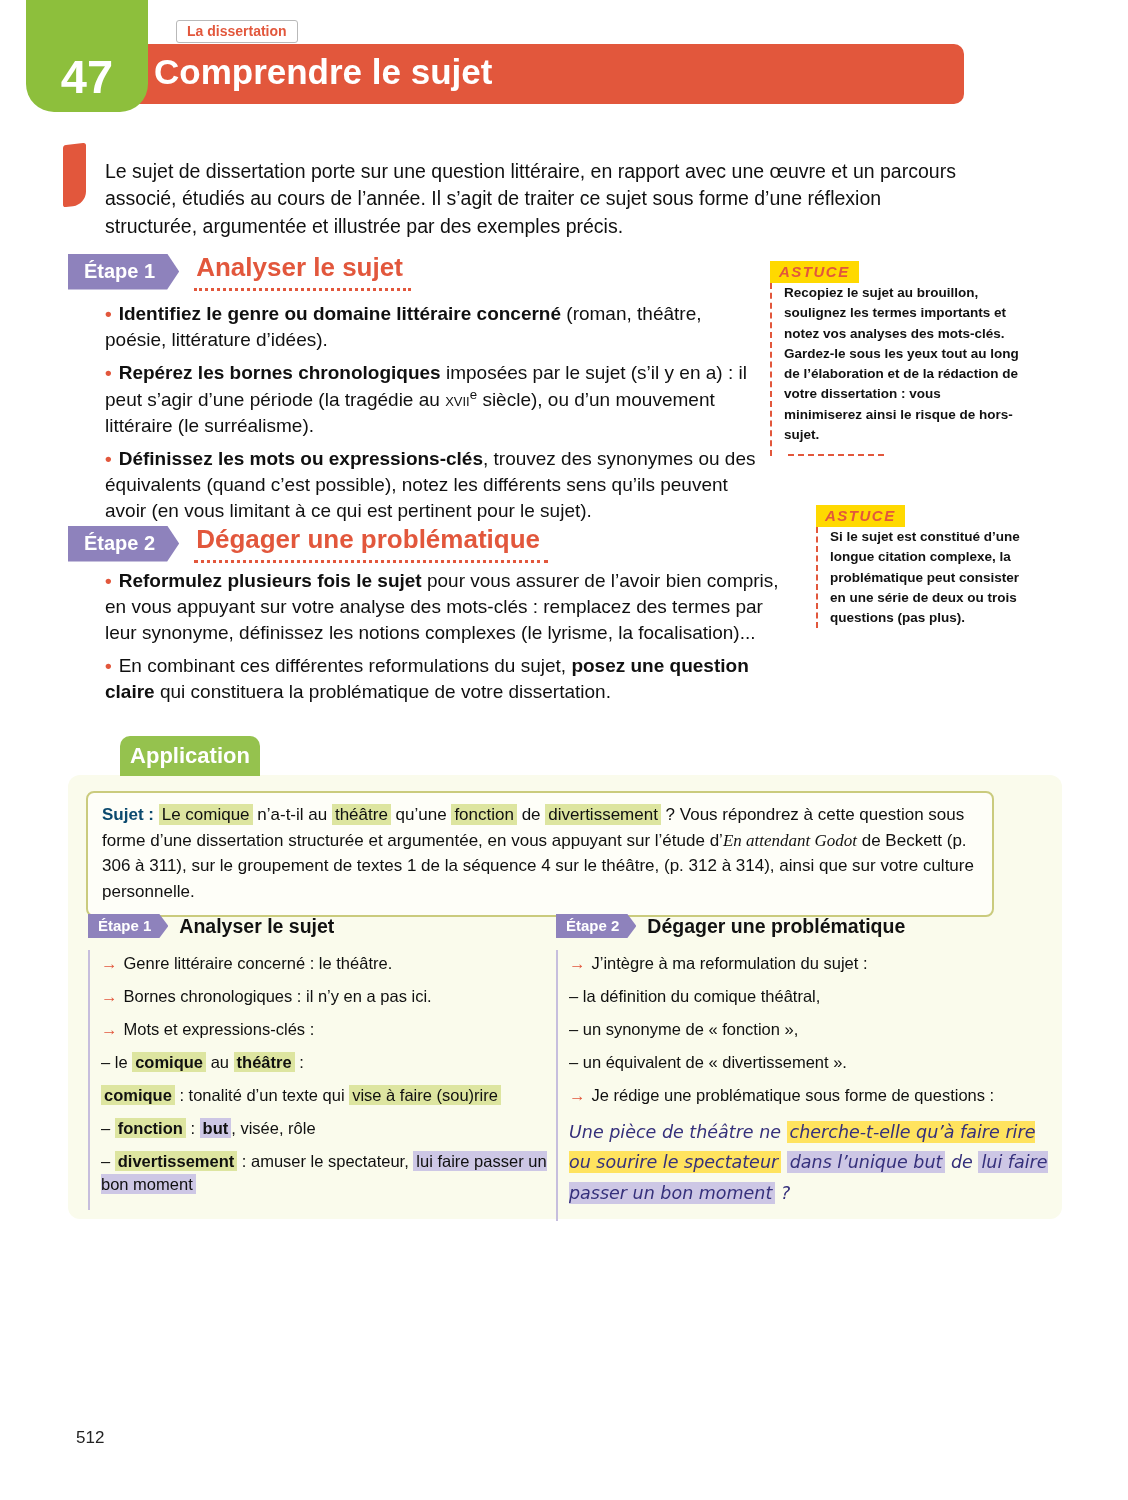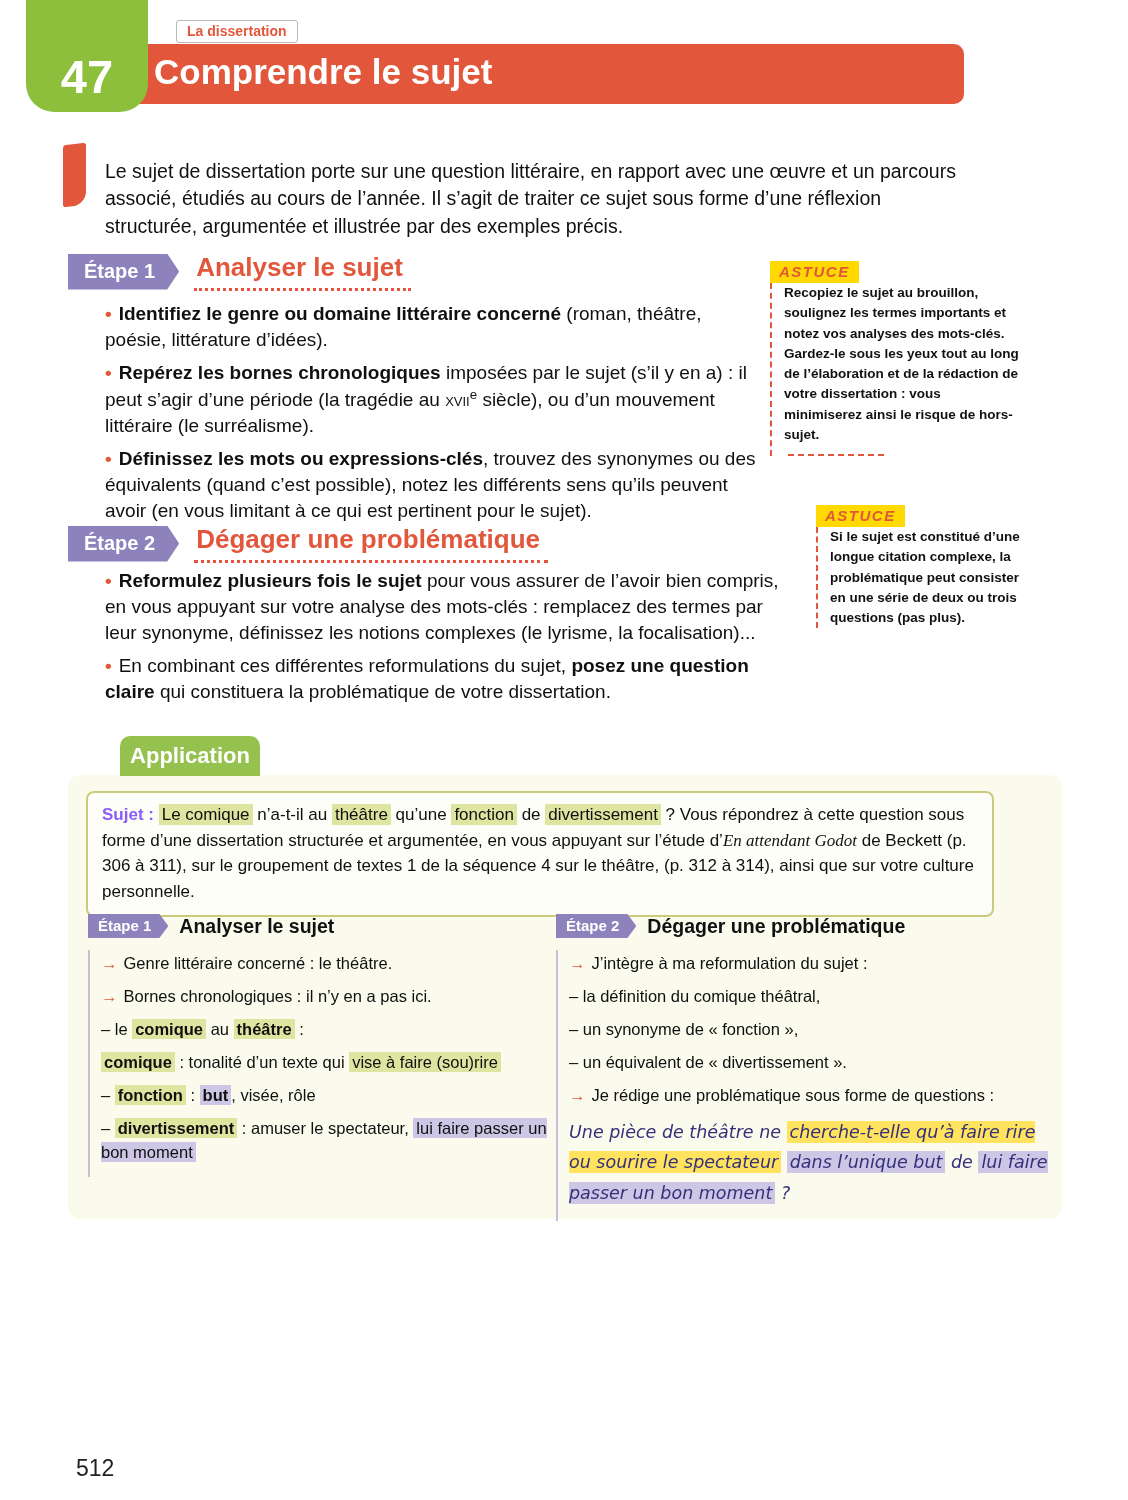--- a/index.html
+++ b/index.html
@@ -63,29 +63,29 @@
     padding:3px 17px 4px 10px;clip-path:polygon(0 0,calc(100% - 9px) 0,100% 50%,calc(100% - 9px) 100%,0 100%);}
   .col-title{font-size:19.5px;font-weight:700;color:#111;}
   .col-items{margin-top:12px;border-left:2px solid #c6bedd;padding:2px 0 4px 11px;
     font-size:16.5px;line-height:1.45;color:#101010;}
   .app-item{margin-bottom:9px;}
   .arrow{color:#e2573c;font-weight:700;margin-right:6px;}
   .hand{font-family:"DejaVu Sans",sans-serif;font-style:italic;color:#35307b;
     font-size:17.5px;line-height:1.75;}
   
   .b{font-weight:700;}
-  .red{color:#8b5cf6;}
+  .red{color:#0c4a6e;}
   .hl-g{background:#dde5a0;padding:1px 3px;}
   .hl-p{background:#cdc7e5;padding:1px 3px;}
   .hl-y{background:#ffe35e;padding:1px 3px;}
   .it{font-style:italic;font-family:"Liberation Serif",serif;}
   .sc{font-variant:small-caps;}
   .sup{vertical-align:super;font-size:0.7em;}
   
-  .page-num{position:absolute;left:76px;top:1428px;font-size:23px;color:#222;margin-top:27px;}
+  .page-num{position:absolute;left:76px;top:1428px;font-size:17px;color:#222;}
 </style>
 </head>
 <body>
 
 <div class="band">
   <span class="page-title">Comprendre le sujet</span>
 </div>
 <div class="green-blob">
   <span class="num">47</span>
 </div>
@@ -144,20 +144,23 @@
       <span class="col-title">Analyser le sujet</span>
     </div>
     <div class="col-items">
       <div class="app-item">
         <span class="arrow">→</span><span><span>Genre littéraire concerné : le théâtre.</span></span>
       </div>
       <div class="app-item">
         <span class="arrow">→</span><span><span>Bornes chronologiques : il n’y en a pas ici.</span></span>
       </div>
       <div class="app-item">
+        <span class="arrow">→</span><span><span>Mots et expressions-clés :</span></span>
+      </div>
+      <div class="app-item">
         <span><span>– le </span><span class="hl-g b">comique</span><span> au </span><span class="hl-g b">théâtre</span><span> :</span></span>
       </div>
       <div class="app-item">
         <span><span class="hl-g b">comique</span><span> : tonalité d’un texte qui </span><span class="hl-g">vise à faire (sou)rire</span></span>
       </div>
       <div class="app-item">
         <span><span>– </span><span class="hl-g b">fonction</span><span> : </span><span class="hl-p b">but</span><span>, visée, rôle</span></span>
       </div>
       <div class="app-item">
         <span><span>– </span><span class="hl-g b">divertissement</span><span> : amuser le spectateur, </span><span class="hl-p">lui faire passer un bon moment</span></span>

